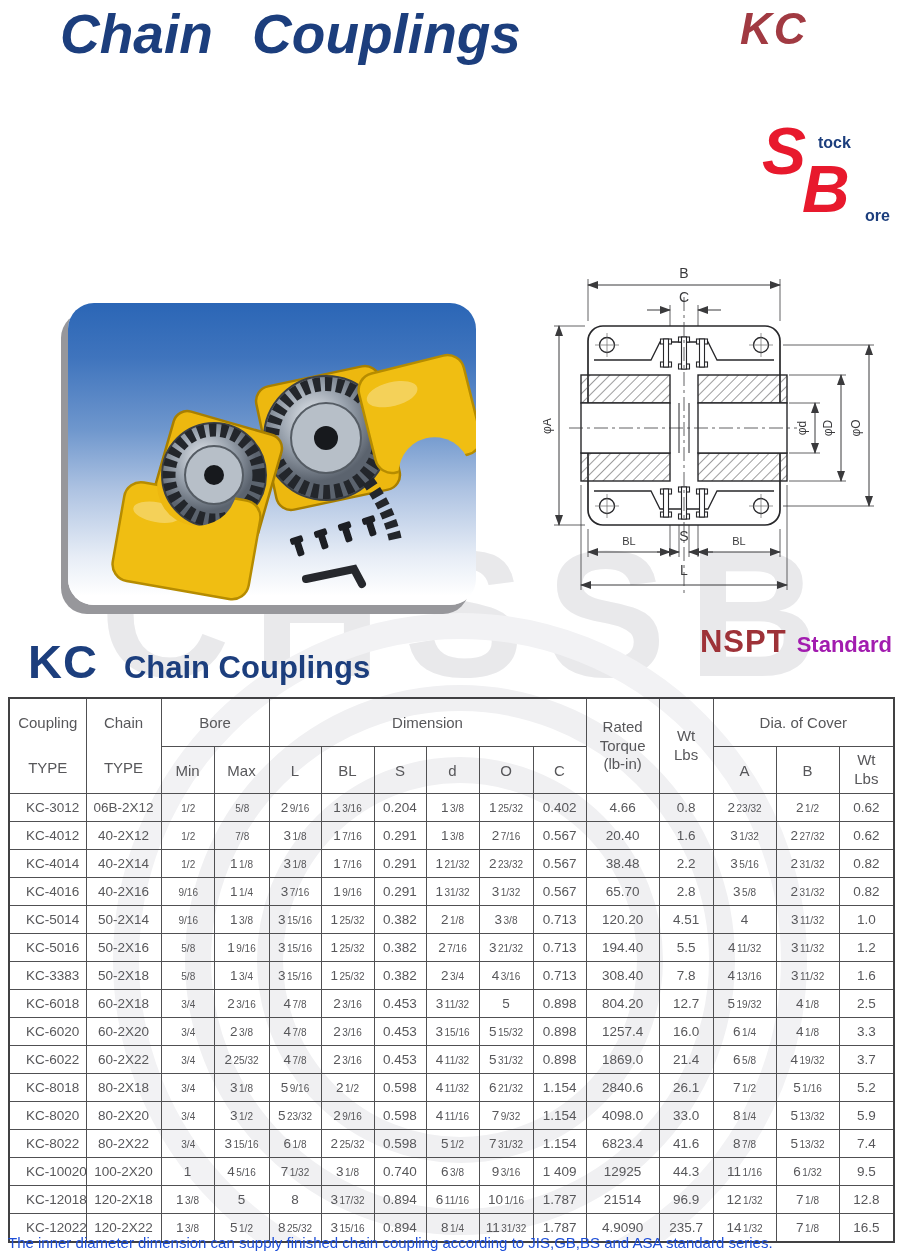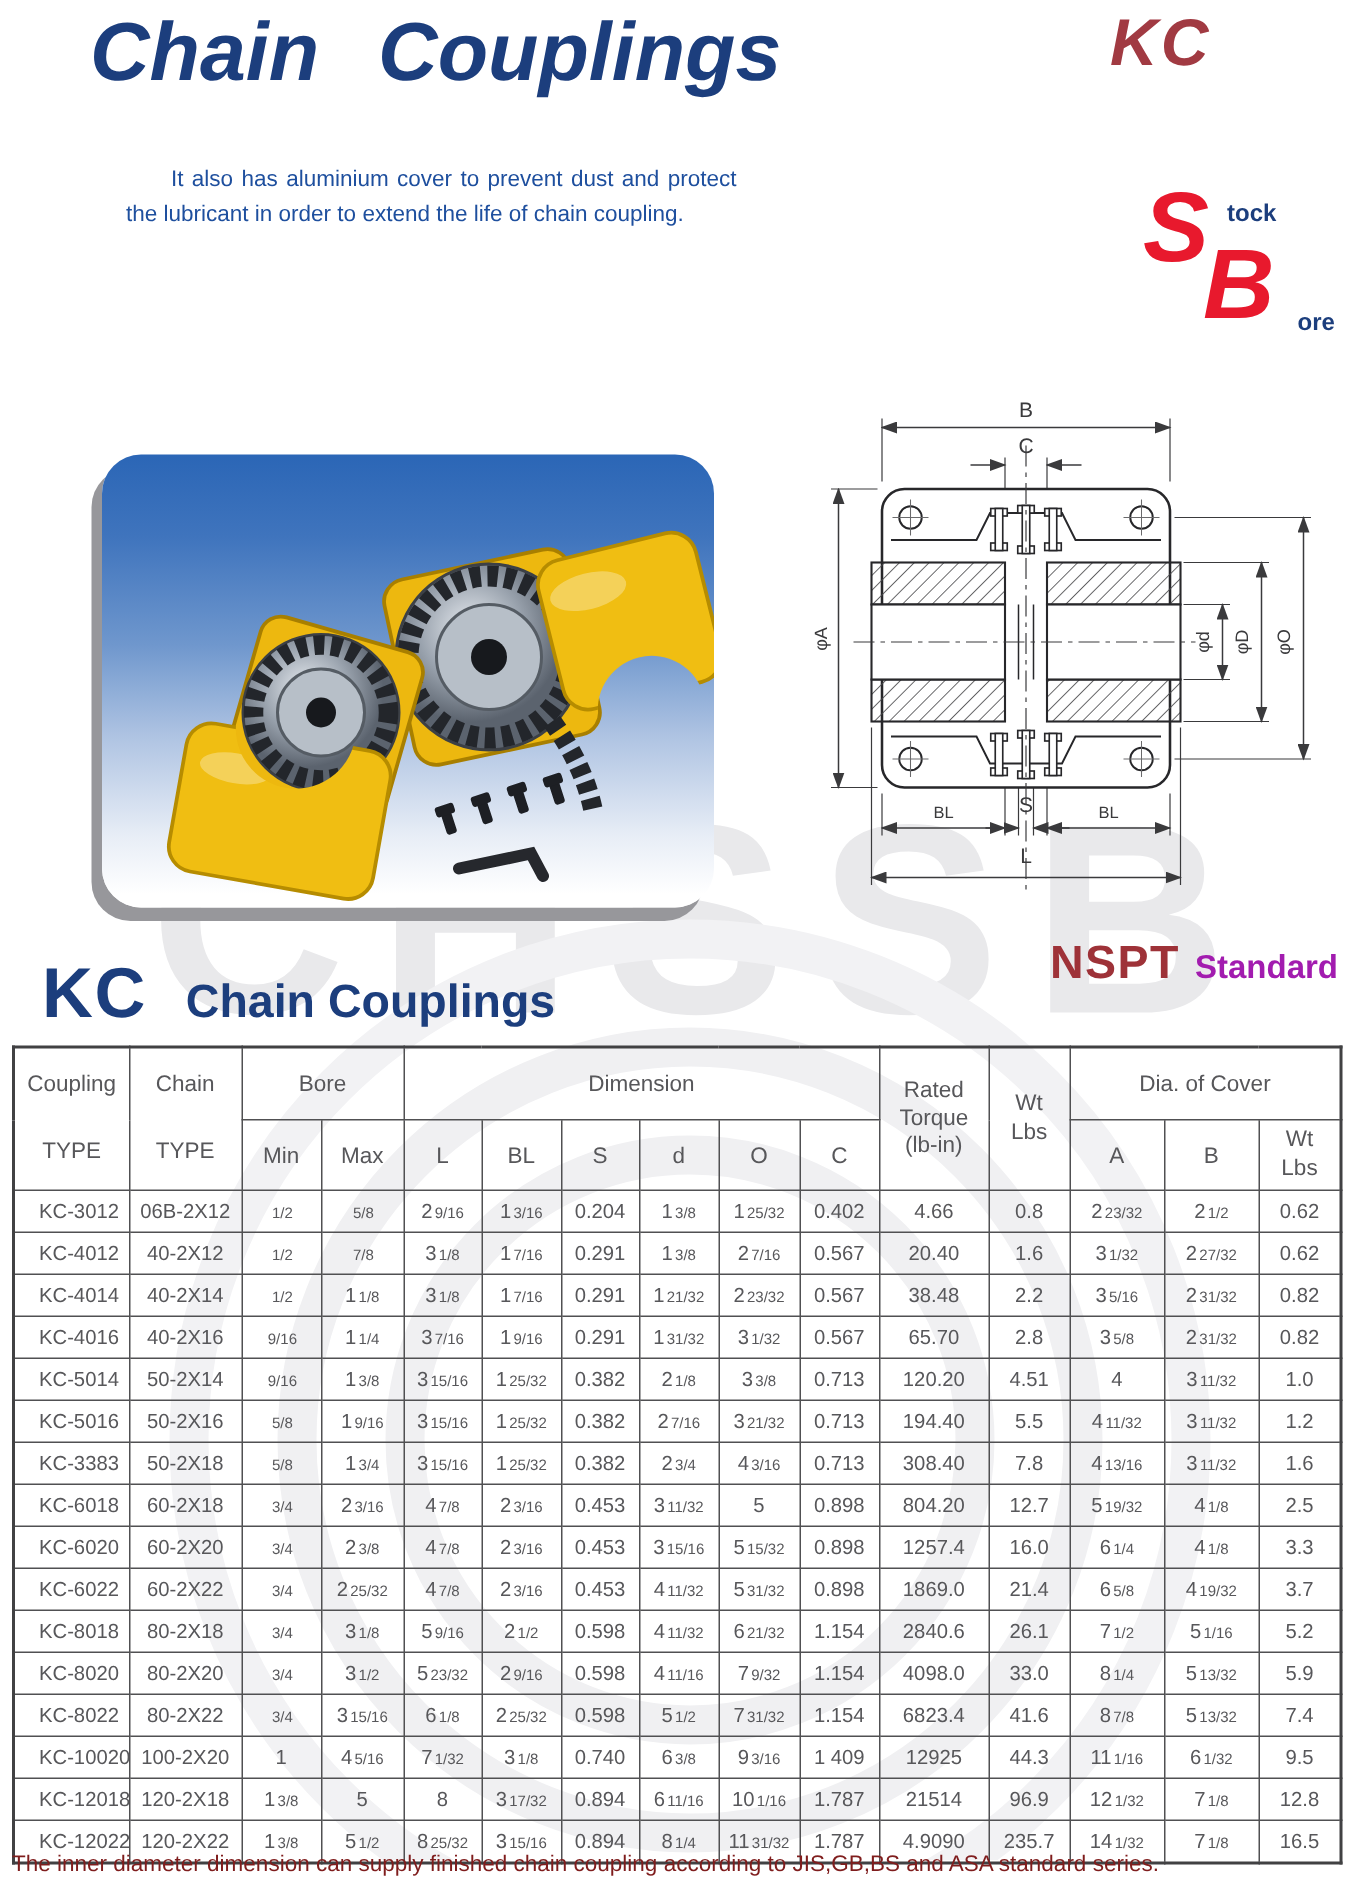--- a/index.html
+++ b/index.html
@@ -49,39 +49,38 @@
   thead th{font-size:15px;padding:0;}
   thead tr.grp th{height:47px;}
   thead tr.sub th{height:46px;}
   td{font-size:13.5px;height:27px;padding:0 1px;white-space:nowrap;}
   td.c-type{text-align:left;padding-left:16px;}
   .fr{font-size:10px;margin-left:1.5px;}
   .stack{display:flex;flex-direction:column;align-items:center;justify-content:center;}
   .stack span{line-height:1.25;}
   .stack.wide{gap:26px;}
 
-  .footnote{position:absolute;left:8px;top:1234px;font-size:15px;color:#7f1d1d;z-index:1;}
+  .footnote{position:absolute;left:8px;top:1234px;font-size:15px;color:#1d4ed8;z-index:1;}
 </style>
 </head>
 <body>
 
 <div id="page">
 
   <div class="wm-text">CHSSB</div>
   <svg class="wm-rings" width="840" height="640">
     <circle cx="420" cy="360" r="190" fill="none" stroke="#f0f0f2" stroke-width="26"></circle>
     <circle cx="420" cy="360" r="262" fill="none" stroke="#f0f0f2" stroke-width="26"></circle>
     <circle cx="420" cy="360" r="334" fill="none" stroke="#f2f2f4" stroke-width="26"></circle>
   </svg>
 
   <div class="page-title">Chain Couplings</div>
   <div class="kc-top">KC</div>
 
   <div class="intro">
-    <p>It also has aluminium cover to prevent dust and protect the lubricant in order to extend the life of chain coupling.</p>
   </div>
 
   <div class="sb-logo">
     <span class="big sb-s">S</span>
     <span class="small sb-tock">tock</span>
     <span class="big sb-b">B</span>
     <span class="small sb-ore">ore</span>
   </div>
 
   <div class="photo">

